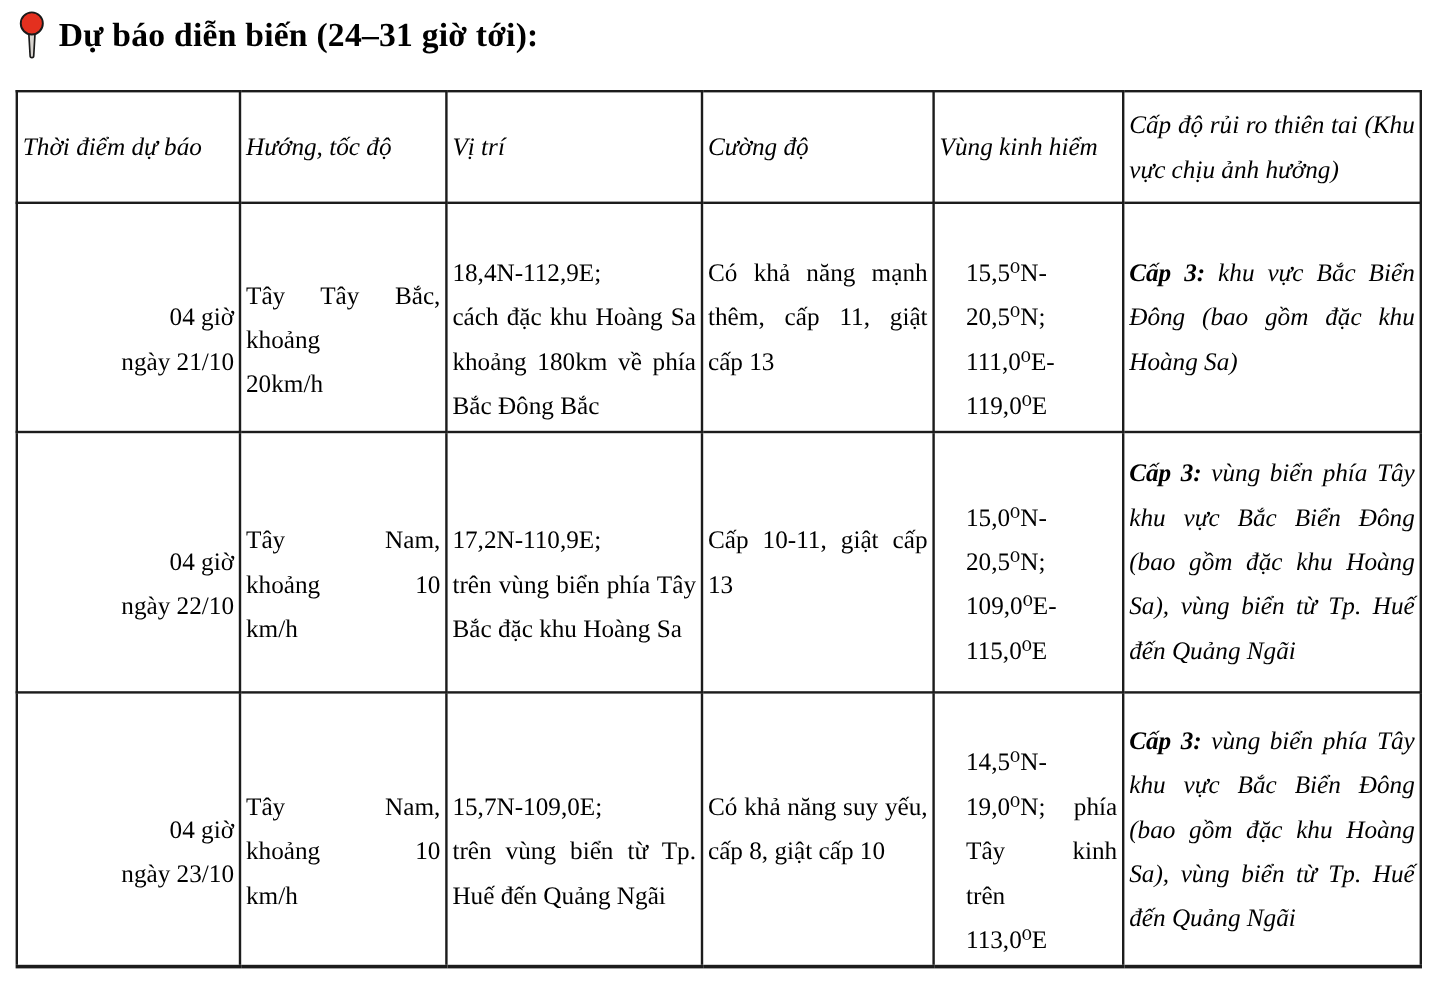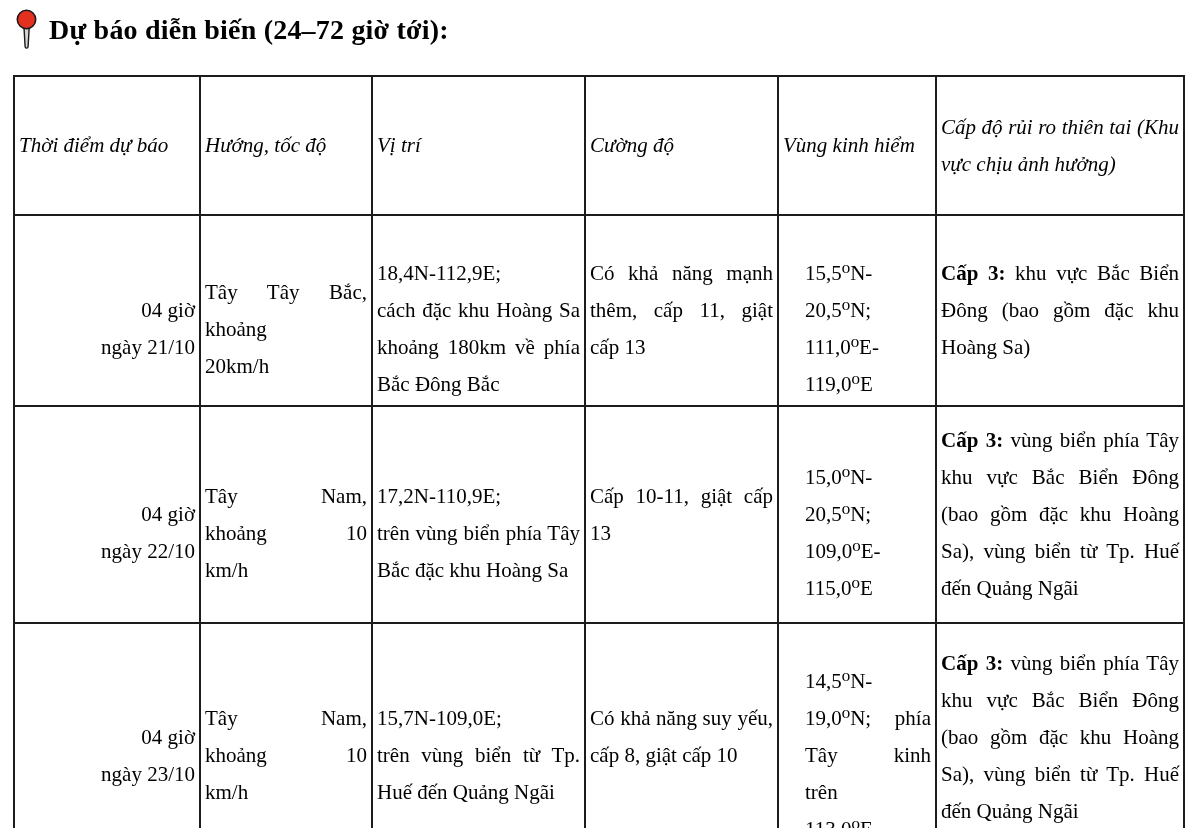--- a/index.html
+++ b/index.html
@@ -37,49 +37,49 @@
   }
   th, td {
     border: 2px solid #1c1c1c;
     vertical-align: middle;
     padding: 2px 4px;
     font-size: 21px;
     line-height: 37px;
     font-weight: normal;
     overflow: hidden;
   }
-  tr.header-row { height: 139px; }
+  tr.header-row { height: 93px; }
   tr.row-1 { height: 187px; }
   tr.row-2 { height: 217px; }
   tr.row-3 { height: 220px; }
   tr.row-3 th, tr.row-3 td { border-bottom-width: 3px; }
 
   th {
     font-style: italic;
     text-align: justify;
   }
   .cell-time   { text-align: right;    white-space: pre-line; padding-left: 6px; }
   .cell-dir    { text-align: justify; text-align-last: justify; white-space: pre-line; }
   .cell-pos    { text-align: justify; white-space: pre-line; margin-top: 10px; }
   .cell-int    { text-align: justify; }
   .cell-danger { text-align: justify; text-align-last: justify; white-space: pre-line; padding-left: 26px; }
-  .cell-risk   { text-align: justify; }
+  .cell-risk   { text-align: justify; font-style: italic; }
   .cell-risk b { font-weight: bold; }
 </style>
 </head>
 <body>
 
 <div class="page">
 
   <div class="title-row">
     <svg class="pin-icon" viewBox="0 0 23 42" xmlns="http://www.w3.org/2000/svg" aria-hidden="true">
       <path d="M9.0,18.5 L10.1,37.5 a1.5,1.6 0 0 0 3.0,0 L14.2,18.5 Z" fill="#d8d4cf" stroke="#1a1a1a" stroke-width="1.4"></path>
       <circle cx="11.5" cy="10.5" r="9.2" fill="#e4301f" stroke="#1a1a1a" stroke-width="1.6"></circle>
     </svg>
-    <span class="title-text">Dự báo diễn biến (24–72 giờ tới):</span>
+    <span class="title-text">Dự báo diễn biến (24–31 giờ tới):</span>
   </div>
 
   <table class="forecast">
     <colgroup>
       <col style="width:186px">
       <col style="width:172px">
       <col style="width:213px">
       <col style="width:193px">
       <col style="width:158px">
       <col style="width:248px">

